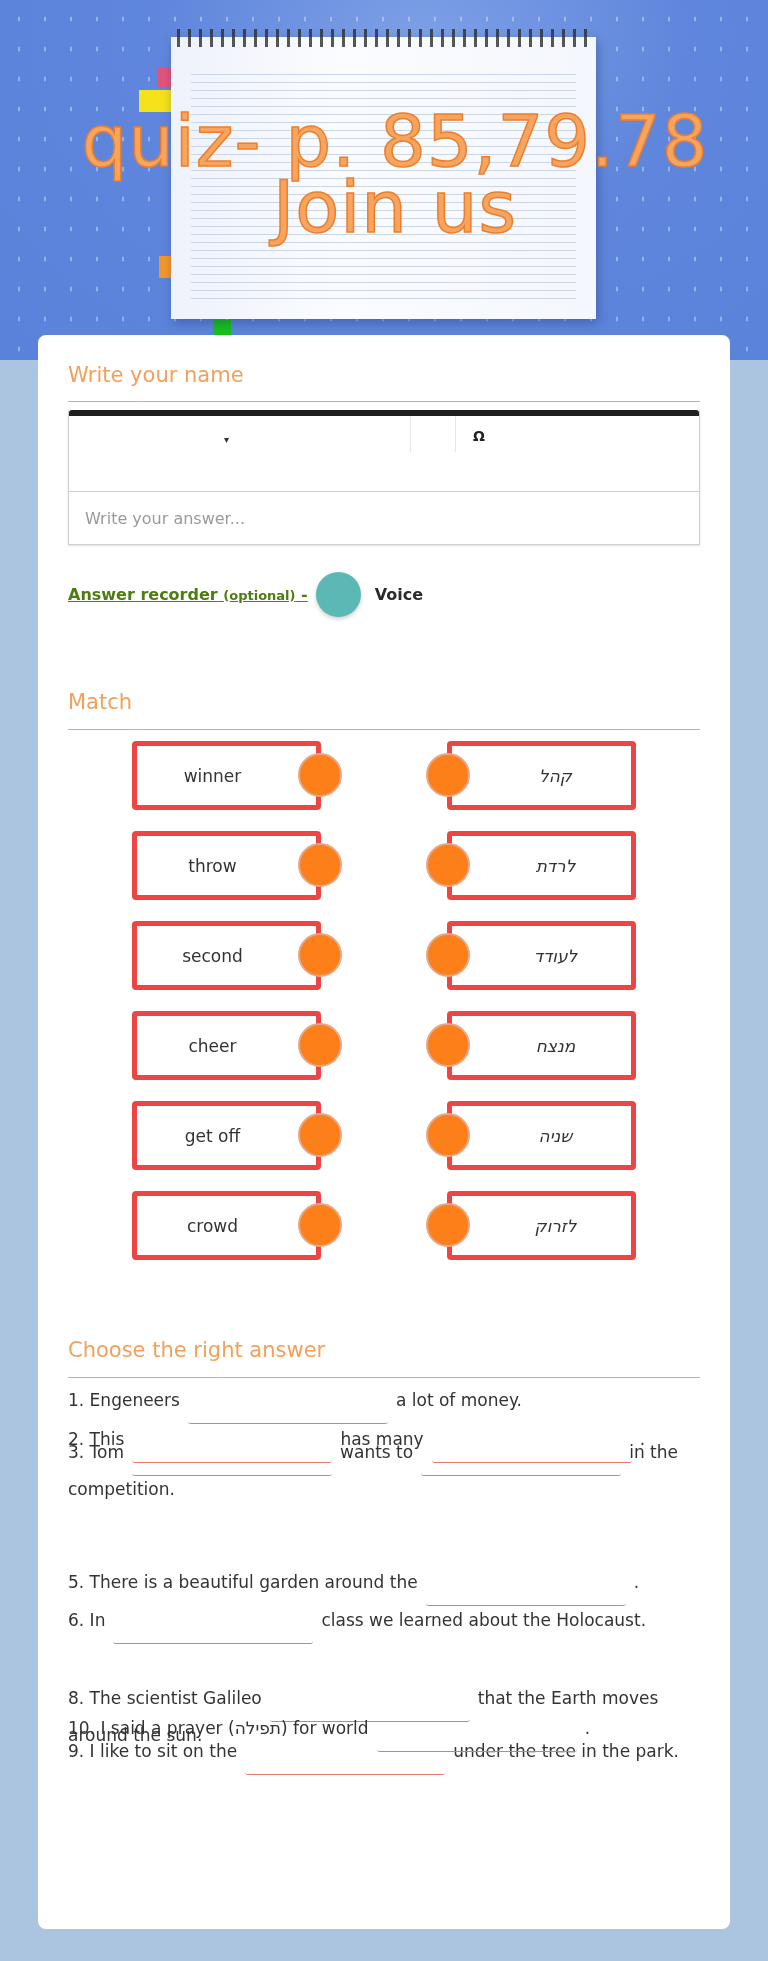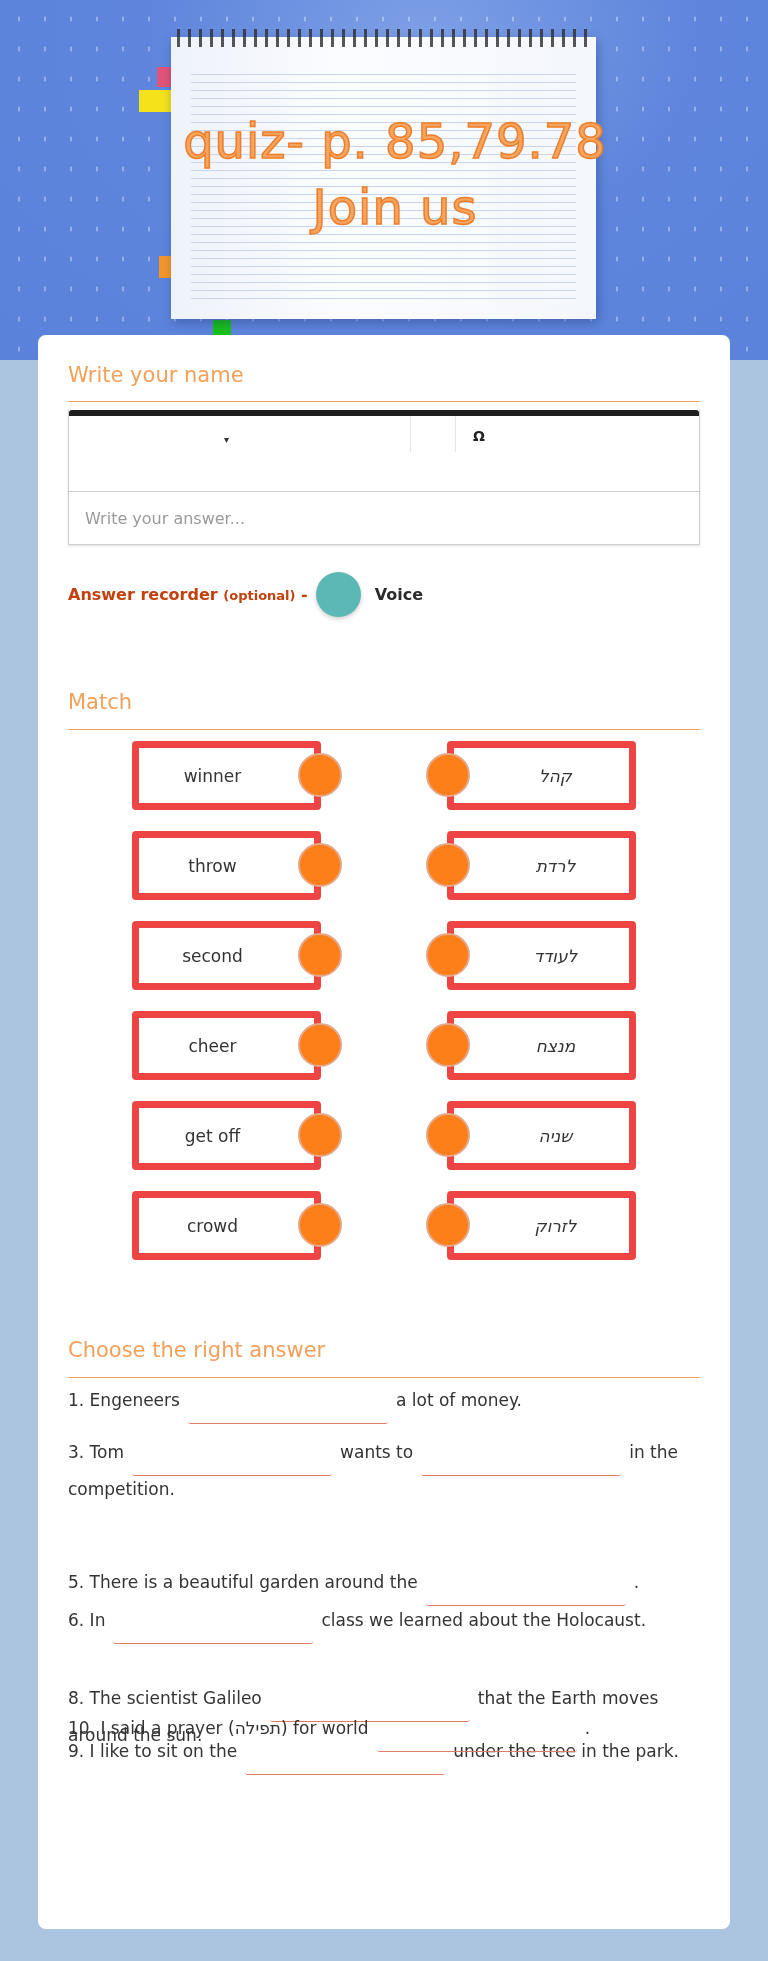--- a/index.html
+++ b/index.html
@@ -38,21 +38,21 @@
   }
   .tab { position: absolute; width: 18px; }
   .tab-pink { left: 157px; top: 67px; height: 20px; background: #e0547a; }
   .tab-yellow { left: 139px; top: 90px; height: 22px; width: 34px; background: #f5e21a; }
   .tab-orange { left: 159px; top: 256px; height: 22px; background: #f3962a; }
   .tab-green { left: 213px; top: 320px; height: 16px; background: #18c01c; }
   .hero-title {
     position: absolute; left: 0; right: 0; top: 108px;
     text-align: center; color: #f08a3a;
     font-family: "DejaVu Sans", sans-serif;
-    font-size: 48px; line-height: 66px; font-weight: normal;
+    font-size: 72px; line-height: 66px; font-weight: normal;
     letter-spacing: 1px;
     -webkit-text-stroke: 1px #e87e2a;
     color: transparent;
     text-shadow: 0 0 1px rgba(240,138,58,0.6);
     padding-left: 22px;
   }
   .hero-title span { display: block; color: #f6a560; -webkit-text-stroke: 1.5px #ee7f2a; }
 
   .card {
     position: absolute; left: 38px; top: 335px; width: 692px; height: 1594px;
@@ -79,31 +79,31 @@
   .tb-sep2 { position: absolute; left: 386px; top: 0; width: 1px; height: 36px; background: #e6e6e6; }
   .tb-omega { position: absolute; left: 404px; top: 12px; font-size: 14px; font-weight: bold; color: #222; }
   .answer-input {
     position: absolute; left: 0; top: 82px; width: 100%; height: 52px;
     border: none; outline: none; padding: 0 16px; font-size: 16px;
     font-family: "DejaVu Sans", sans-serif; color: #6d28d9; background: transparent;
   }
   .answer-input::placeholder { color: #9a9a9a; }
 
   .recorder { position: absolute; left: 30px; top: 237px; height: 44px; display: flex; align-items: center; }
-  .rec-label { font-weight: bold; font-size: 16px; color: #c2410c; }
+  .rec-label { font-weight: bold; font-size: 16px; color: #4d7c0f; text-decoration: underline; }
   .rec-label small { font-size: 13px; }
   .rec-button {
     width: 45px; height: 45px; border-radius: 50%; background: #5cb8b5;
     margin-left: 8px; box-shadow: 0 2px 4px rgba(0,0,0,0.2); cursor: pointer;
   }
   .rec-voice { margin-left: 14px; font-weight: bold; font-size: 16px; color: #2b2b2b; }
 
   .match-box {
     position: absolute; width: 189px; height: 69px;
-    border: 7px solid #ef4444; border-radius: 4px; background: #fff;
+    border: 5px solid #ef4444; border-radius: 4px; background: #fff;
     display: flex; align-items: center; justify-content: center;
     font-size: 17px; color: #333; cursor: pointer;
   }
   .match-box.left { left: 94px; padding-right: 28px; }
   .match-box.right { left: 409px; padding-left: 28px; font-style: italic; }
   .dot {
     position: absolute; width: 44px; height: 44px; border-radius: 50%;
     background: #fc7f1a; border: 2px solid #e6a789; cursor: pointer;
   }
 
@@ -198,20 +198,23 @@
     <div class="match-box right" style="top:856px">לזרוק</div>
     <div class="dot" style="left:388px;top:868px"></div>
   </div>
 
   <div class="section-title" style="top:1003px">Choose the right answer</div>
   <div class="section-rule" style="top:1042px"></div>
 
   <div class="fill" style="top:1052px">
     <span>1. Engeneers</span><input class="blank" style=""><span>a lot of money.</span>
   </div>
+  <div class="fill" style="top:1091px">
+    <span>2. This</span><input class="blank" style=""><span>has many</span><input class="blank" style=""><span>.</span>
+  </div>
   <div class="fill" style="top:1104px">
     <span>3. Tom</span><input class="blank" style=""><span>wants to</span><input class="blank" style=""><span>in the competition.</span>
   </div>
   <div class="fill" style="top:1234px">
     <span>5. There is a beautiful garden around the</span><input class="blank" style=""><span>.</span>
   </div>
   <div class="fill" style="top:1272px">
     <span>6. In</span><input class="blank" style=""><span>class we learned about the Holocaust.</span>
   </div>
   <div class="fill" style="top:1350px">

